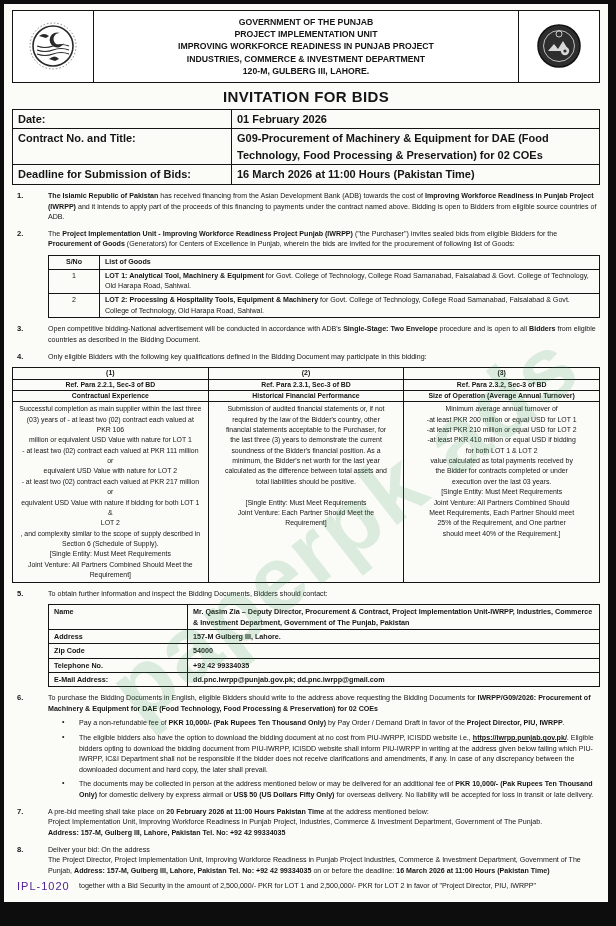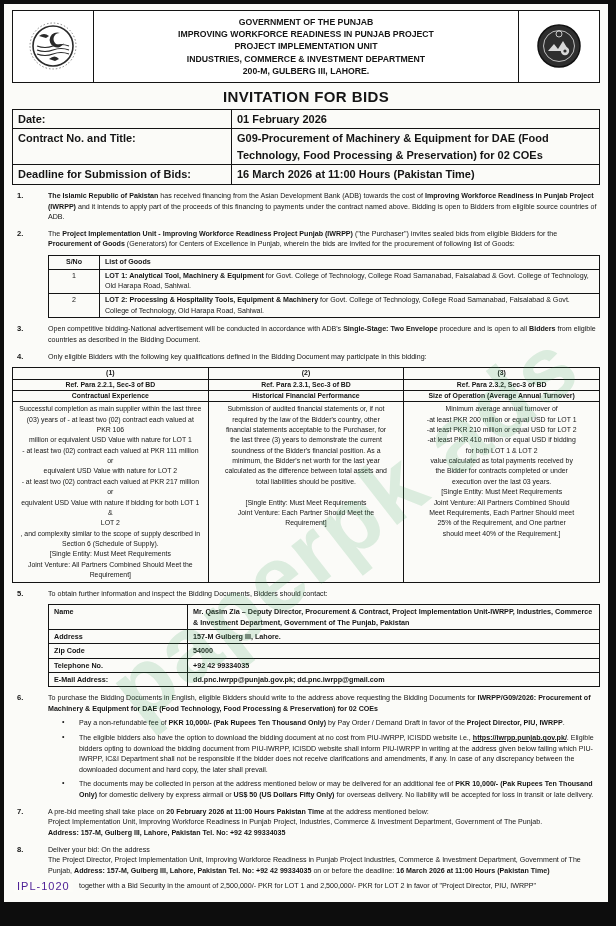--- a/index.html
+++ b/index.html
@@ -74,24 +74,24 @@
         <circle cx="26" cy="25" r="20" fill="none" stroke="#2a2a2a" stroke-width="1.6"></circle>
         <path d="M33 12 a6 6 0 1 0 4 10 a7.5 7.5 0 1 1 -4 -10" fill="#2a2a2a"></path>
         <path d="M12 15 q5 -4 10 0 l-3 2 z" fill="#2a2a2a"></path>
         <path d="M10 25 q8 3 16 0 q8 -3 16 0 M10 29 q8 3 16 0 q8 -3 16 0 M10 33 q8 3 16 0 q8 -3 16 0" stroke="#2a2a2a" stroke-width="1.1" fill="none"></path>
         <path d="M22 38 q6 -5 10 0 l-4 2 z" fill="#2a2a2a"></path>
         <circle cx="26" cy="25" r="23" fill="none" stroke="#555" stroke-width="0.7" stroke-dasharray="1.5,2"></circle>
       </svg>
     </div>
     <div class="header-center">
       <div>GOVERNMENT OF THE PUNJAB</div>
+      <div>PROJECT IMPLEMENTATION UNIT</div>
       <div>IMPROVING WORKFORCE READINESS IN PUNJAB PROJECT</div>
-      <div>PROJECT IMPLEMENTATION UNIT</div>
       <div>INDUSTRIES, COMMERCE &amp; INVESTMENT DEPARTMENT</div>
-      <div>200-M, GULBERG III, LAHORE.</div>
+      <div>120-M, GULBERG III, LAHORE.</div>
     </div>
     <div class="logo-cell right">
       <svg width="50" height="50" viewBox="0 0 50 50">
         <circle cx="25" cy="25" r="21" fill="#2e2e2e"></circle>
         <circle cx="25" cy="25" r="21" fill="none" stroke="#111" stroke-width="1.5"></circle>
         <circle cx="25" cy="25" r="15.5" fill="none" stroke="#cfcfcf" stroke-width="0.9"></circle>
         <path d="M14 30 l6 -7 4 5 5 -8 6 10 z" fill="#d8d8d8"></path>
         <circle cx="31" cy="30" r="4.2" fill="#d8d8d8"></circle>
         <circle cx="31" cy="30" r="1.6" fill="#2e2e2e"></circle>
         <circle cx="25" cy="13" r="3" fill="none" stroke="#d8d8d8" stroke-width="0.9"></circle>

